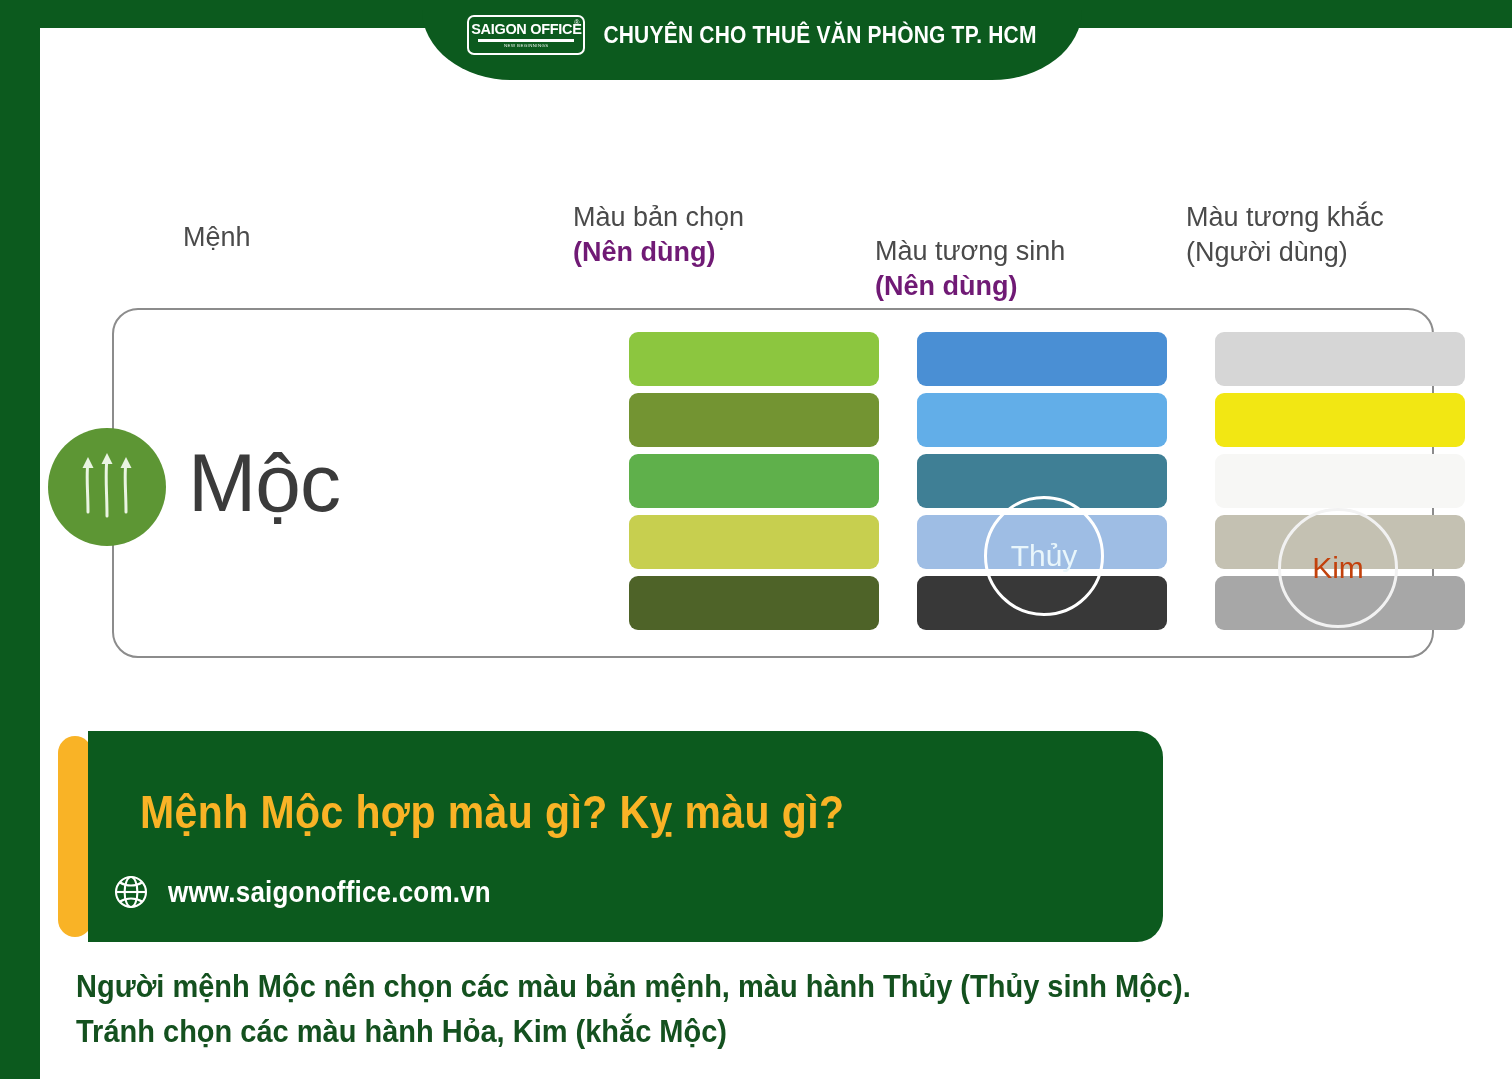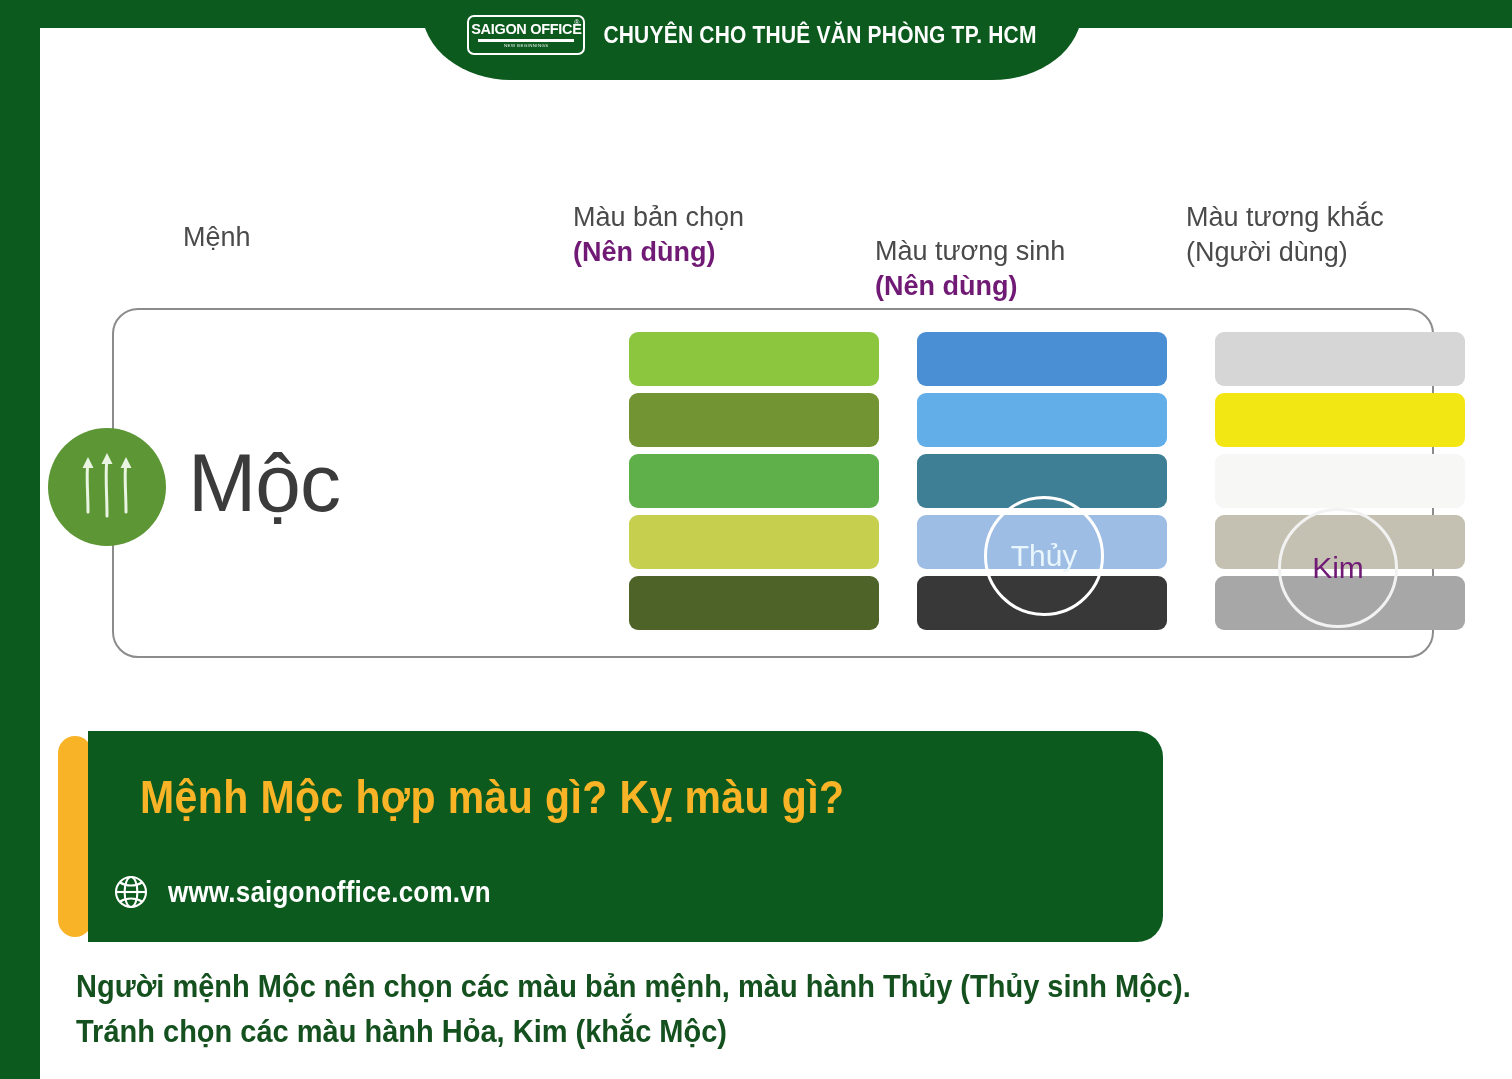--- a/index.html
+++ b/index.html
@@ -221,21 +221,21 @@
     pointer-events: none;
   }
   .ring span {
     font-size: 30px;
     line-height: 1;
   }
   .ring-thuy { left: 944px; top: 416px; text-align: right; }
   .ring-thuy span { color: #e9f6fb; }
   .ring-kim  { left: 1238px; top: 428px; }
   .ring-kim  { border-color: #f2f2f2; }
-  .ring-kim span { color: #701a75; }
+  .ring-kim span { color: #c2410c; }
 
   
   .banner {
     position: absolute;
     left: 58px; top: 731px;
     width: 1105px; height: 211px;
     z-index: 6;
   }
   .banner-bar {
     position: absolute;
@@ -243,21 +243,21 @@
     width: 34px; height: 201px;
     background: #f9b326;
     border-radius: 17px;
   }
   .banner-body {
     position: absolute;
     left: 30px; top: 0;
     width: 1075px; height: 211px;
     background: #0c5a1e;
     border-radius: 0 26px 26px 0;
-    padding: 42px 0 0 52px;
+    padding: 57px 0 0 52px;
   }
   .banner-title {
     color: #f9b326;
     font-size: 41px;
     font-weight: bold;
     letter-spacing: 0.4px;
     line-height: 1.1;
     white-space: nowrap;
     transform: scaleY(1.12);
     transform-origin: left top;

